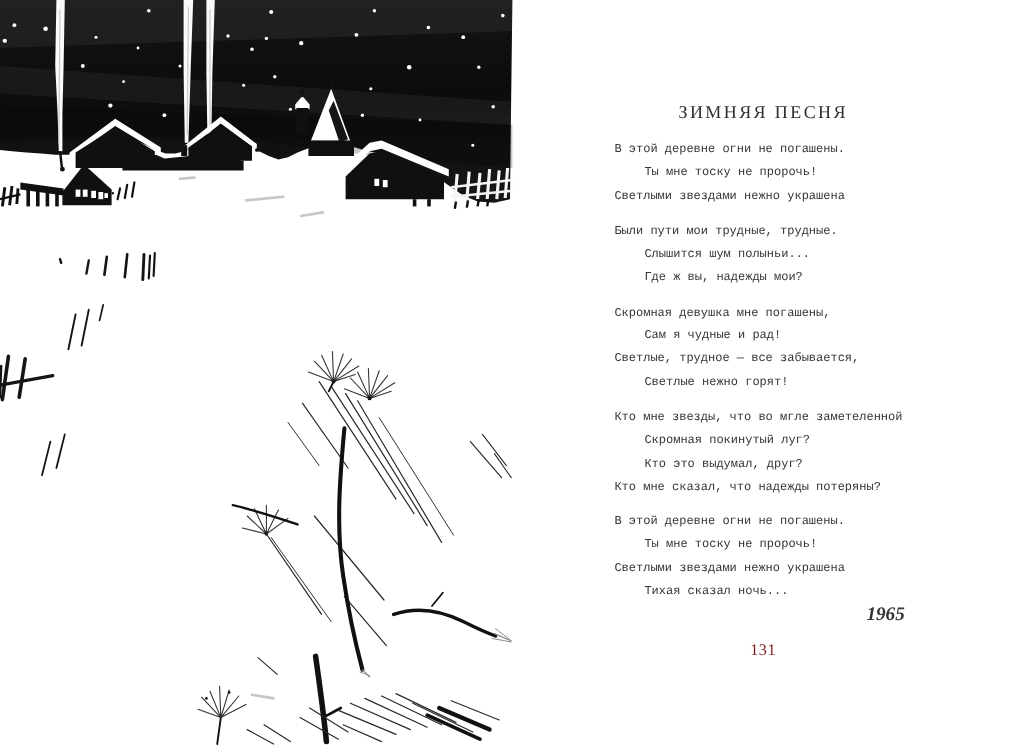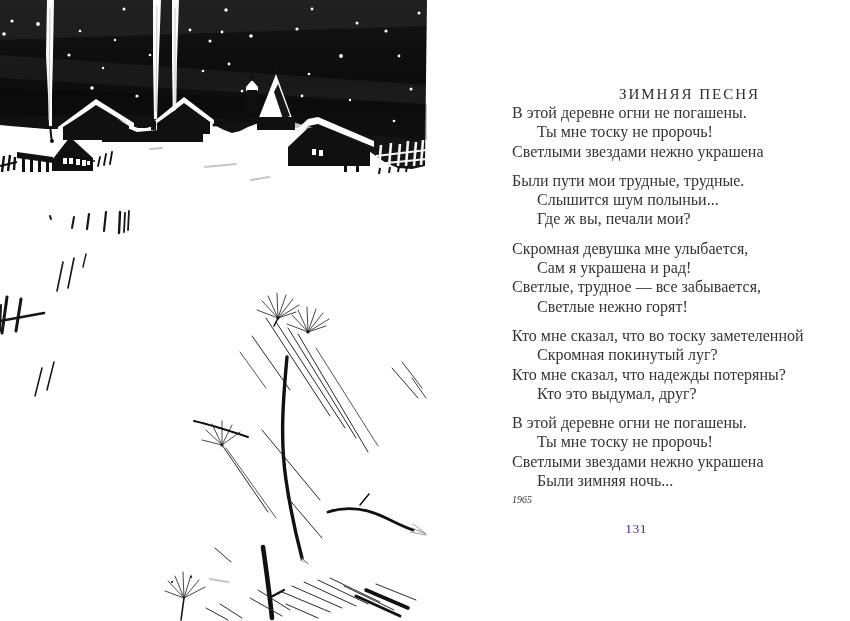--- a/index.html
+++ b/index.html
@@ -4,32 +4,32 @@
 <style>
   html,body{margin:0;padding:0;}
   body{
     width:850px;height:621px;position:relative;overflow:hidden;
     background:#ffffff;
     font-family:"Liberation Serif","DejaVu Serif",serif;
   }
   .illustration{position:absolute;top:0;left:0;}
   .poem{position:absolute;left:512px;top:86px;width:248px;color:#343434;}
   .poem-title{
-    font-size:15px;font-weight:400;letter-spacing:2px;text-align:right;
-    margin:0 0 0 0;white-space:nowrap;color:#2f2f2f;
+    font-size:15px;font-weight:400;letter-spacing:2px;text-align:center;
+    margin:0 0 13px 0;white-space:nowrap;color:#2f2f2f;
   }
   .stanza{margin:0 0 10px 0;}
-  .line{margin:0;font-size:16px;line-height:19.3px;white-space:nowrap;}
+  .line{margin:0;font-size:10px;line-height:19.3px;white-space:nowrap;font-family:Liberation Mono, monospace;}
   .line.indent{padding-left:25px;}
   .year{
-    font-style:italic;padding-right:6px;
-    font-size:10px;line-height:19.3px;margin:-10px 0 0 0;
+    font-style:italic;text-align:right;padding-right:6px;
+    font-size:16px;line-height:19.3px;margin:-10px 0 0 0;font-weight:bold;
   }
   .pagenum{
-    margin-top:11px;text-align:center;font-size:13.5px;letter-spacing:.5px;color:#4c1d95;
+    margin-top:11px;text-align:center;font-size:13.5px;letter-spacing:.5px;color:#7f1d1d;
   }
 </style>
 </head>
 <body>
 
 <div class="illustration">
 <svg width="430" height="621" viewBox="0 0 430 621" xmlns="http://www.w3.org/2000/svg">
   <defs>
     <linearGradient id="skyg" x1="0" y1="0" x2="0" y2="1">
       <stop offset="0" stop-color="#141414"></stop>
@@ -237,39 +237,39 @@
 
   <div class="stanza">
     <p class="line">В этой деревне огни не погашены.</p>
     <p class="line indent">Ты мне тоску не пророчь!</p>
     <p class="line">Светлыми звездами нежно украшена</p>
   </div>
 
   <div class="stanza">
     <p class="line">Были пути мои трудные, трудные.</p>
     <p class="line indent">Слышится шум полыньи...</p>
-    <p class="line indent">Где ж вы, печали мои?</p>
-  </div>
-
-  <div class="stanza">
-    <p class="line">Скромная девушка мне улыбается,</p>
-    <p class="line indent">Сам я украшена и рад!</p>
+    <p class="line indent">Где ж вы, надежды мои?</p>
+  </div>
+
+  <div class="stanza">
+    <p class="line">Скромная девушка мне погашены,</p>
+    <p class="line indent">Сам я чудные и рад!</p>
     <p class="line">Светлые, трудное — все забывается,</p>
     <p class="line indent">Светлые нежно горят!</p>
   </div>
 
   <div class="stanza">
-    <p class="line">Кто мне сказал, что во тоску заметеленной</p>
+    <p class="line">Кто мне звезды, что во мгле заметеленной</p>
     <p class="line indent">Скромная покинутый луг?</p>
+    <p class="line indent">Кто это выдумал, друг?</p>
     <p class="line">Кто мне сказал, что надежды потеряны?</p>
-    <p class="line indent">Кто это выдумал, друг?</p>
   </div>
 
   <div class="stanza">
     <p class="line">В этой деревне огни не погашены.</p>
     <p class="line indent">Ты мне тоску не пророчь!</p>
     <p class="line">Светлыми звездами нежно украшена</p>
-    <p class="line indent">Были зимняя ночь...</p>
+    <p class="line indent">Тихая сказал ночь...</p>
   </div>
 
   <div class="year">1965</div>
   <div class="pagenum">131</div>
 </div>
 
 </body></html>

